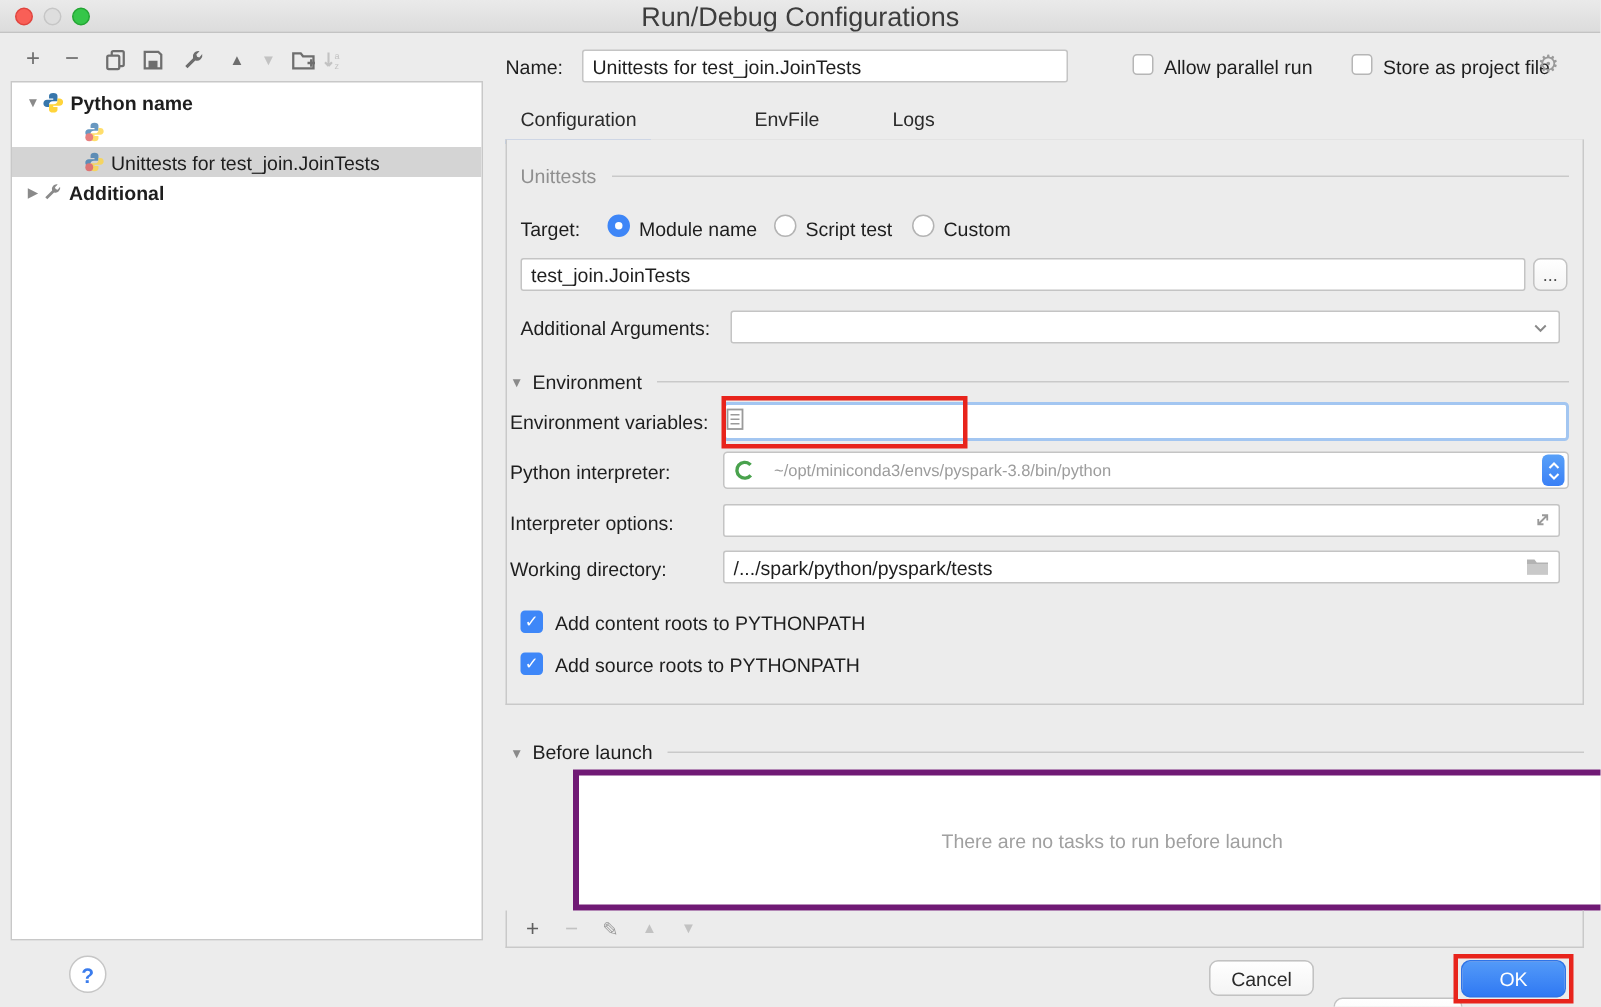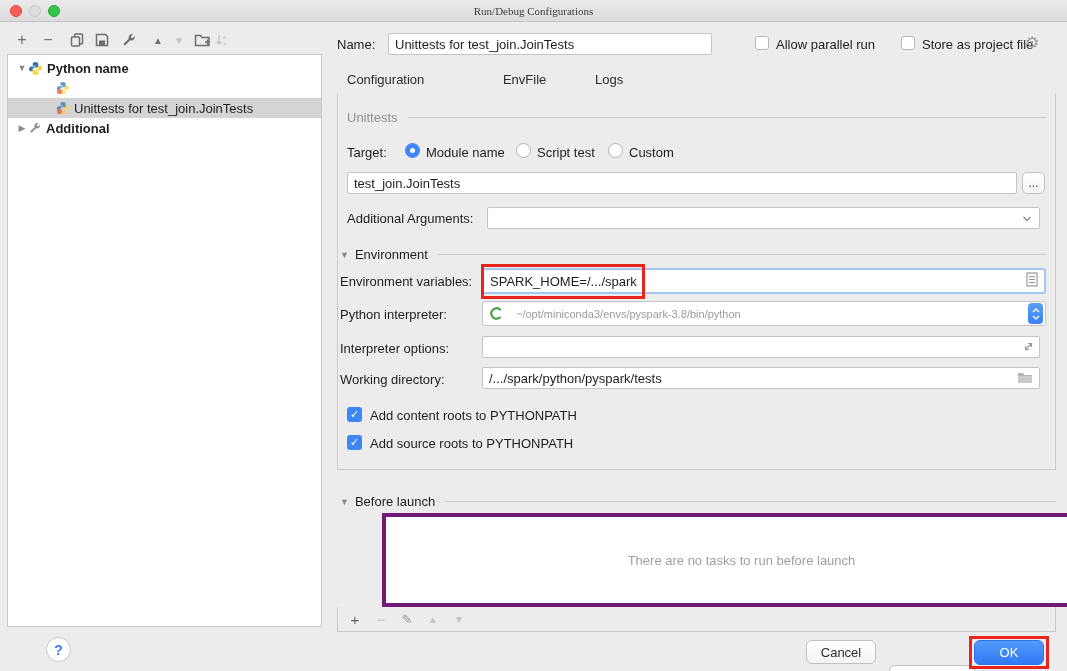--- a/index.html
+++ b/index.html
@@ -10,21 +10,21 @@
     position:relative; overflow:hidden;
   }
   .abs { position:absolute; }
 
   
   .titlebar {
     left:0; top:0; width:1067px; height:22px;
     background:linear-gradient(#eaeaea,#dcdcdc);
     border-bottom:1px solid #c3c3c3;
   }
-  .title-text { width:100%; text-align:center; line-height:22px; font-size:11px; color:#3d3d3d;font-family:Liberation Serif, serif; }
+  .title-text { width:100%; text-align:center; line-height:22px; font-size:18px; color:#3d3d3d; }
   .light { width:12px; height:12px; border-radius:50%; top:5px; }
   .light.red   { left:10px; background:#f95f57; border:1px solid #e0443e; }
   .light.gray  { left:29px; background:#dedede; border:1px solid #c6c6c6; }
   .light.green { left:48px; background:#35c649; border:1px solid #24a534; }
 
   
   .lt-icon { top:31px; width:18px; height:18px; display:flex; align-items:center; justify-content:center;
              font-size:16px; color:#6e6e6e; }
   .lt-icon.disabled { color:#c2c2c2; }
 
@@ -222,21 +222,20 @@
 </div>
 
 <div class="abs section-head" style="left:340px; top:247px; width:706px;">
   <span class="tri-down">▼</span>
   <span class="label">Environment</span>
   <span class="line"></span>
 </div>
 
 <div class="abs label" style="left:340px; top:274px;">Environment variables:</div>
 <div class="abs focus-field" style="left:482px; top:268px; width:564px; height:26px;">
-  <input class="textfield" style="border: none; flex: 1 1 0%; height: 20px; outline: none;" readonly="" value="SPARK_HOME=/.../spark">
   <span style="margin-right:6px;">
     <svg width="12" height="15" viewBox="0 0 12 15">
         <rect x="1" y="1" width="10" height="13" fill="none" stroke="#9a9a9a" stroke-width="1.2"></rect>
         <path d="M3 4.5h6M3 7.5h6M3 10.5h6" stroke="#9a9a9a" stroke-width="1.1"></path>
       </svg>
   </span>
 </div>
 
 <div class="abs label" style="left:340px; top:307px;">Python interpreter:</div>
 <div class="abs select-box" style="left:482px; top:301px; width:564px; height:25px;">

